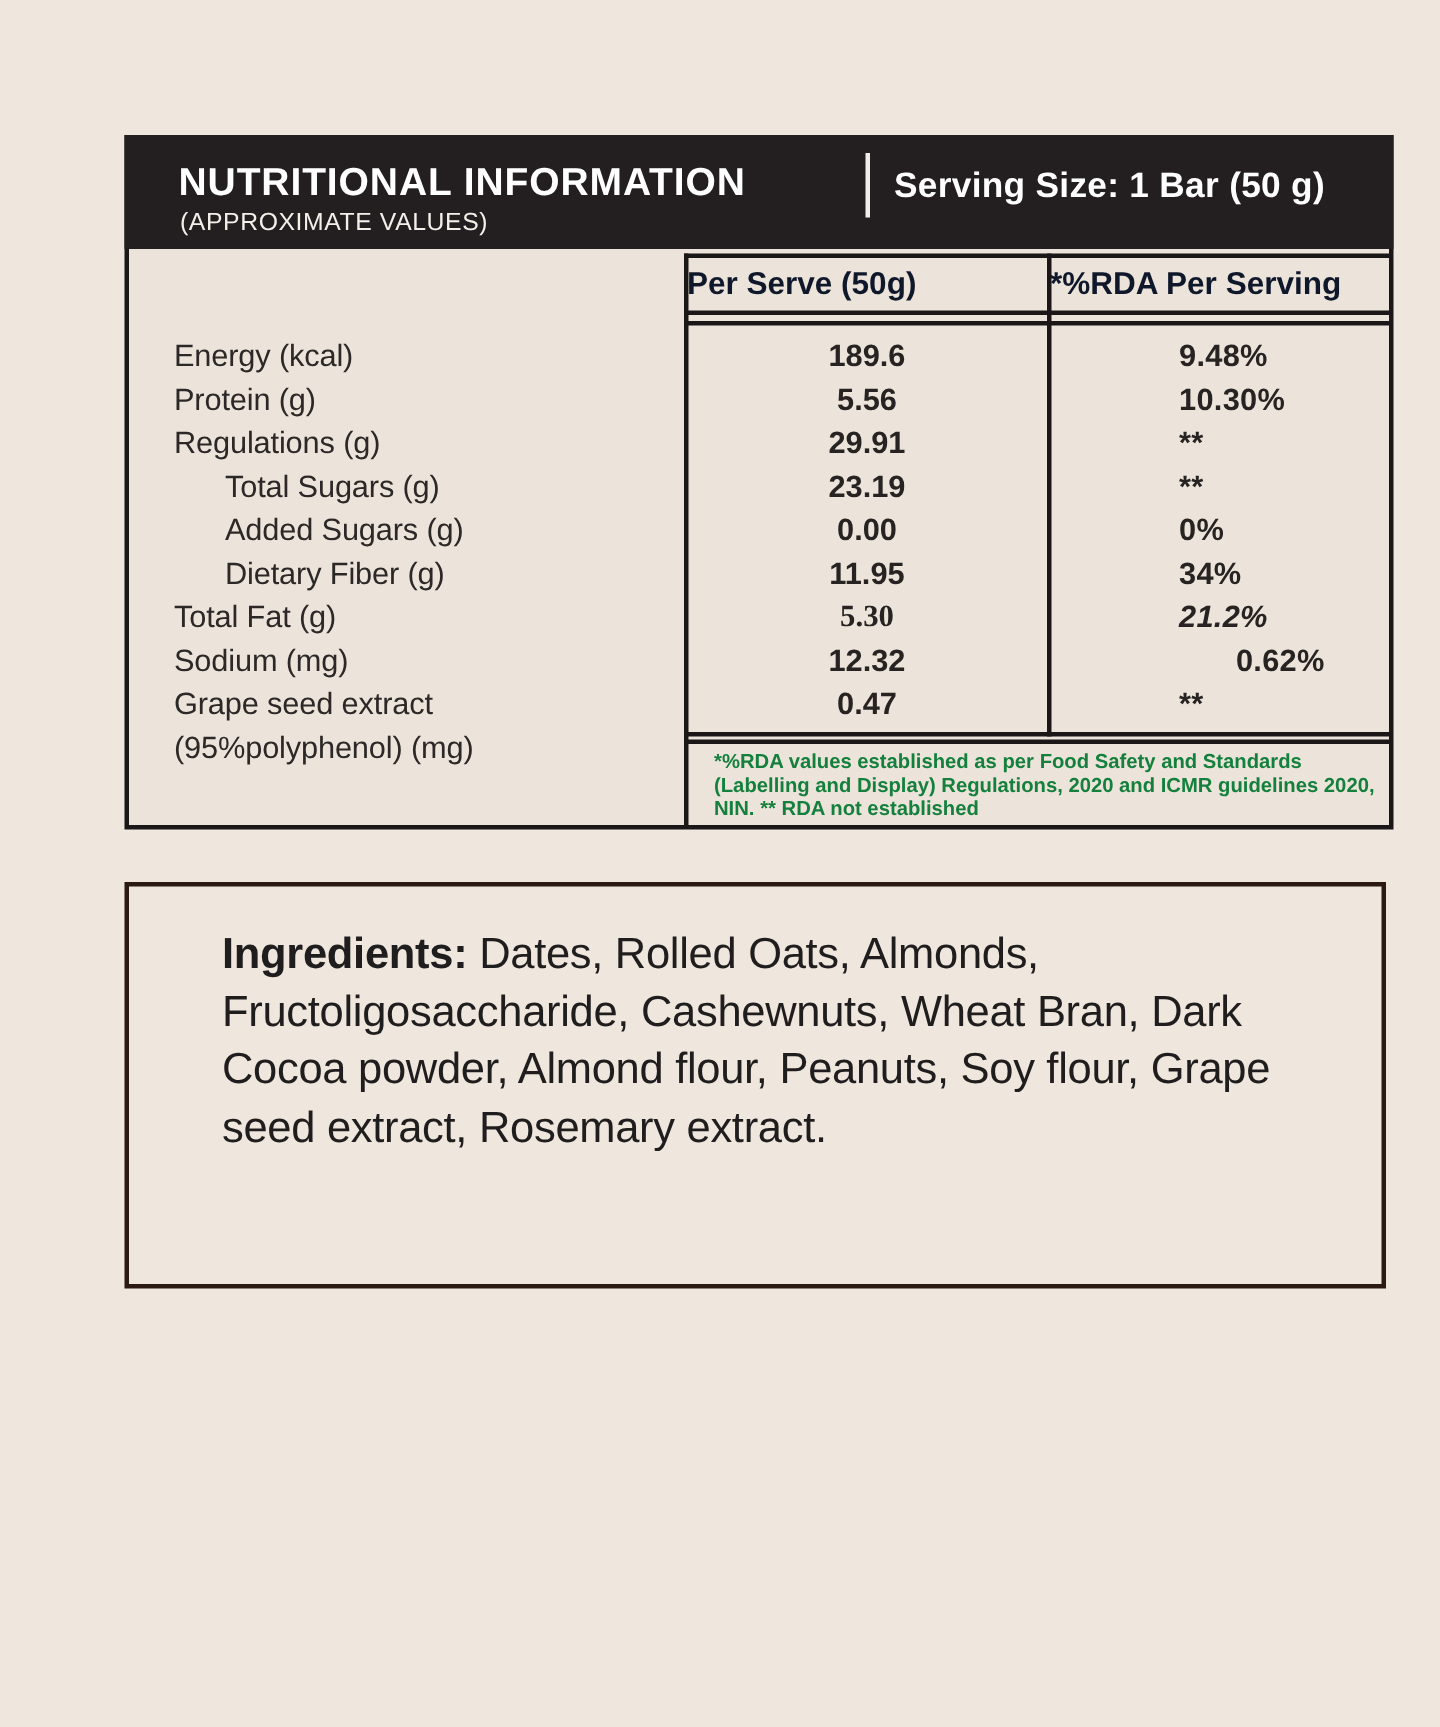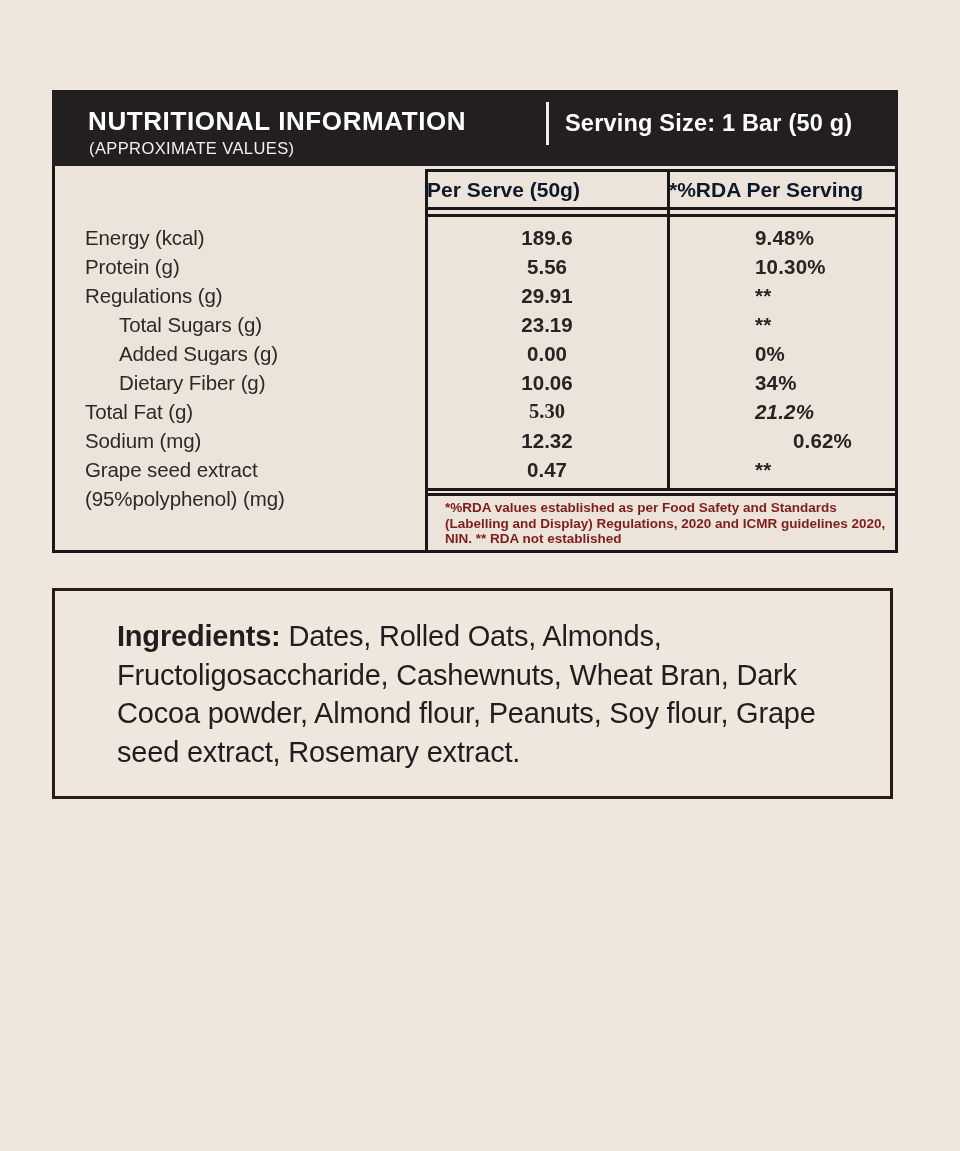--- a/index.html
+++ b/index.html
@@ -4,21 +4,21 @@
 <style>
   html,body{margin:0;padding:0;}
   body{
     width:960px;height:1151px;
     background:#efe7de;
     font-family:"Liberation Sans","DejaVu Sans",sans-serif;
     color:#2b2827;
     position:relative;
     -webkit-font-smoothing:antialiased;
   }
-  .abs{position:absolute;}
+  .abs{position:absolute;margin-left:31px;}
 
   
   #nutrition-panel{
     left:52px;top:90px;width:840px;height:457px;
     border:3px solid #1b1718;background:#ece4da;
   }
   #header-bar{
     position:absolute;left:-3px;top:-3px;width:846px;height:76px;
     background:#231f20;overflow:hidden;
   }
@@ -71,26 +71,26 @@
     font-size:20.5px;font-weight:600;line-height:29px;color:#262322;
   }
   .rda-value{
     position:absolute;left:700px;width:135px;text-align:left;
     font-size:20.5px;font-weight:600;line-height:29px;color:#262322;
     letter-spacing:.2px;
   }
 
   #footnote{
     position:absolute;left:390px;top:407px;width:445px;
-    font-size:13.5px;font-weight:600;line-height:15.5px;color:#7f1d1d;
+    font-size:13.5px;font-weight:600;line-height:15.5px;color:#15803d;
   }
 
   
   #ingredients-box{
-    left:52px;top:588px;width:841px;height:211px;
+    left:52px;top:588px;width:841px;height:271px;
     border:3px solid #2a1a12;background:#efe7de;
     box-sizing:border-box;
   }
   #ingredients-text{
     position:absolute;left:62px;top:26px;width:700px;
     font-size:29px;font-weight:400;line-height:38.5px;color:#1f1d1d;
     letter-spacing:-.2px;
   }
   #ingredients-text b{font-weight:700;}
 </style>
@@ -127,21 +127,21 @@
       <div class="nutrient-label" style="top: 188px; left: 30px;">Regulations (g)</div>
       <div class="per-serve-value" style="top: 188px;">29.91</div>
       <div class="rda-value" style="top: 188px;">**</div>
       <div class="nutrient-label" style="top: 217px; left: 64px;">Total Sugars (g)</div>
       <div class="per-serve-value" style="top: 217px;">23.19</div>
       <div class="rda-value" style="top: 217px;">**</div>
       <div class="nutrient-label" style="top: 246px; left: 64px;">Added Sugars (g)</div>
       <div class="per-serve-value" style="top: 246px;">0.00</div>
       <div class="rda-value" style="top: 246px;">0%</div>
       <div class="nutrient-label" style="top: 275px; left: 64px;">Dietary Fiber (g)</div>
-      <div class="per-serve-value" style="top: 275px;">10.06</div>
+      <div class="per-serve-value" style="top: 275px;">11.95</div>
       <div class="rda-value" style="top: 275px;">34%</div>
       <div class="nutrient-label" style="top: 304px; left: 30px;">Total Fat (g)</div>
       <div class="per-serve-value" style="top: 304px; font-family: Liberation Serif, serif;">5.30</div>
       <div class="rda-value" style="top: 304px; font-style: italic;">21.2%</div>
       <div class="nutrient-label" style="top: 333px; left: 30px;">Sodium (mg)</div>
       <div class="per-serve-value" style="top: 333px;">12.32</div>
       <div class="rda-value" style="top: 333px; text-align: center;">0.62%</div>
       <div class="nutrient-label" style="top: 362px; left: 30px; width: 250px;">Grape seed extract (95%polyphenol) (mg)</div>
       <div class="per-serve-value" style="top: 362px;">0.47</div>
       <div class="rda-value" style="top: 362px;">**</div>

